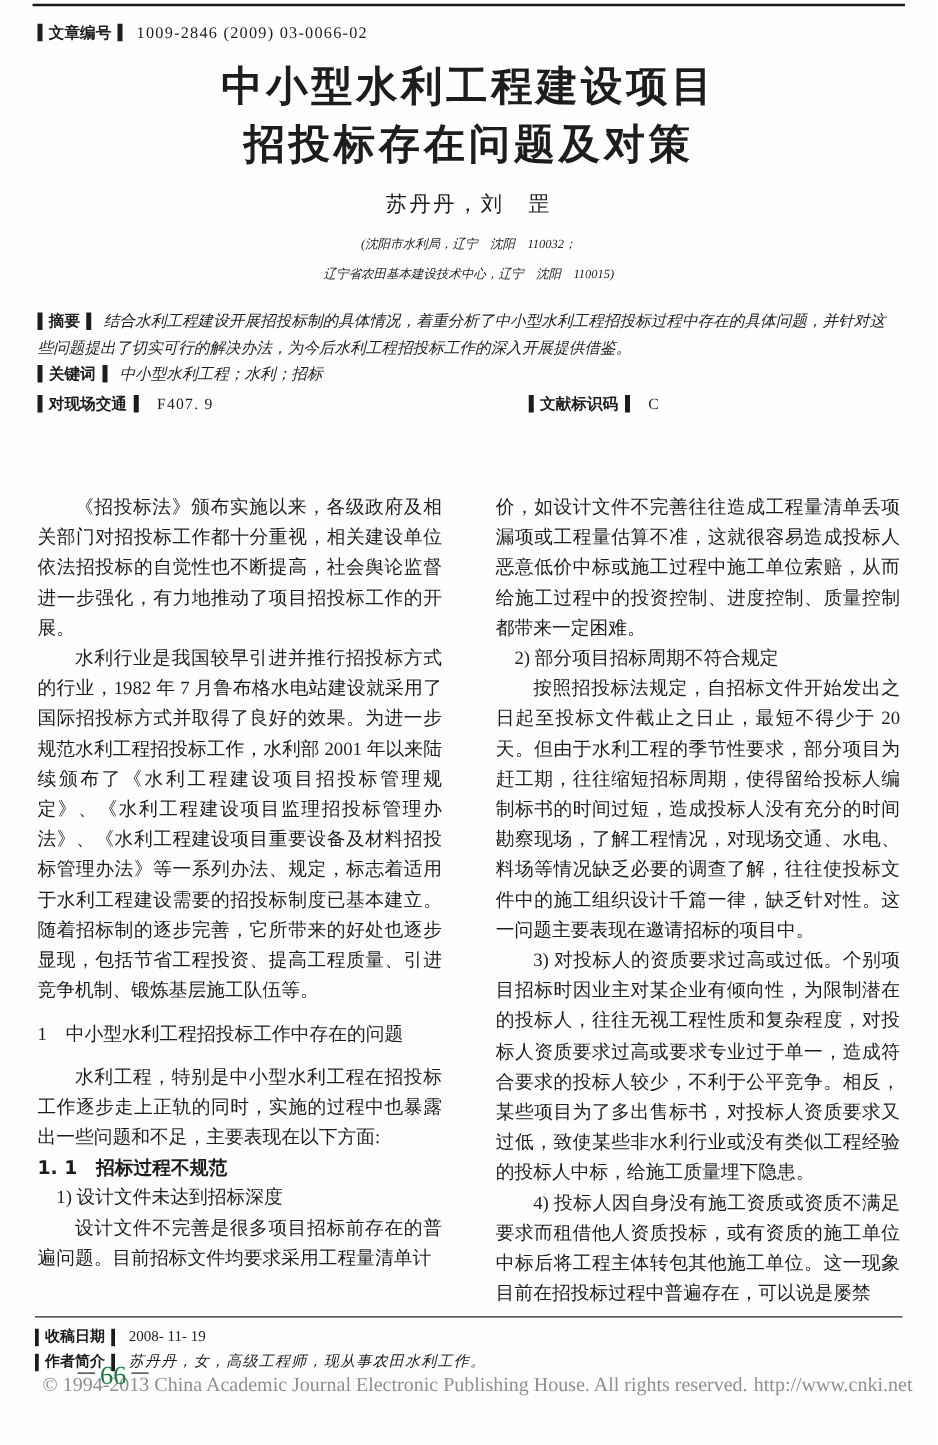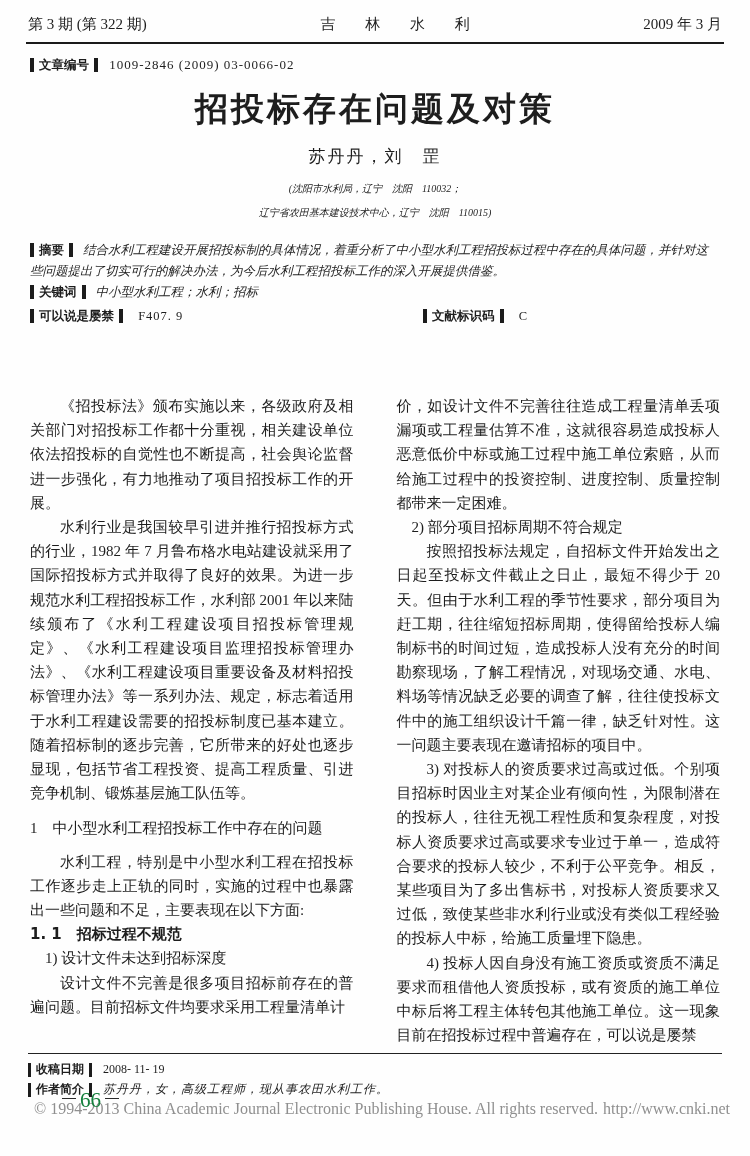--- a/index.html
+++ b/index.html
@@ -71,53 +71,49 @@
              vertical-align:8px; margin:0 4px; }
   .copyright-line { position:absolute; left:34px; right:20px; top:1100px;
                     display:flex; justify-content:space-between;
                     color:#8f8f8f; font-size:16px; z-index:1; }
 </style>
 </head>
 <body>
 
 <div class="page">
 
-  <div class="journal-header">
-    <span>第 3 期 (第 322 期)</span>
-    <span class="journal-name">吉 林 水 利</span>
-    <span>2009 年 3 月</span>
-  </div>
   <hr class="header-rule">
 
   <div class="article-id">
     <span class="tag">文章编号</span>
     <span class="val">1009-2846 (2009) 03-0066-02</span>
   </div>
 
   <div class="title">
+    <div>中小型水利工程建设项目</div>
     <div>招投标存在问题及对策</div>
   </div>
 
   <div class="authors">苏丹丹，刘　罡</div>
 
   <div class="affiliation">
     <div>(沈阳市水利局，辽宁　沈阳　110032；</div>
     <div>辽宁省农田基本建设技术中心，辽宁　沈阳　110015)</div>
   </div>
 
   <div class="meta">
     <div>
       <span class="tag">摘要</span><span class="abstract-text">结合水利工程建设开展招投标制的具体情况，着重分析了中小型水利工程招投标过程中存在的具体问题，并针对这些问题提出了切实可行的解决办法，为今后水利工程招投标工作的深入开展提供借鉴。</span>
     </div>
     <div>
       <span class="tag">关键词</span><span class="kw-text">中小型水利工程；水利；招标</span>
     </div>
     <div class="clc-row">
       <span>
-        <span class="tag">可以说是屡禁</span>
+        <span class="tag">对现场交通</span>
         <span class="val">F407. 9</span>
       </span>
       <span class="doc-code">
         <span class="tag">文献标识码</span>
         <span class="val">C</span>
       </span>
     </div>
   </div>
 
   <div class="columns">

